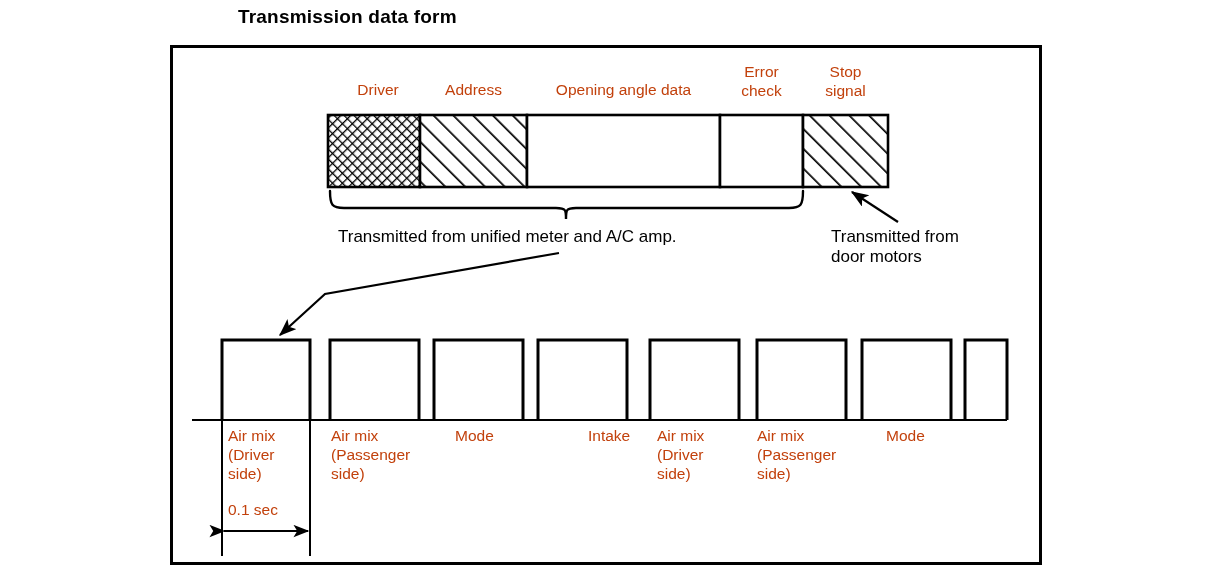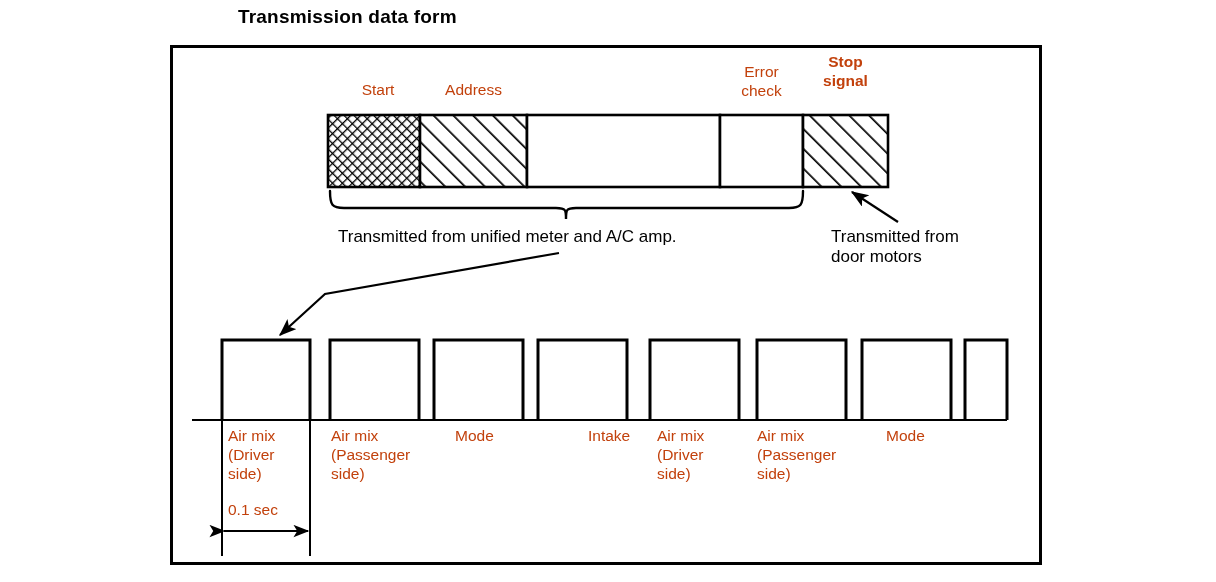--- a/index.html
+++ b/index.html
@@ -63,25 +63,26 @@
 </style>
 </head>
 <body>
 
 <div id="canvas">
 
   <div class="page-title">Transmission data form</div>
 
   <div class="frame-box"></div>
 
-  <div class="lbl lbl-center" style="left:338px; top:80px; width:80px;">Start</div>
+  <div class="lbl lbl-center" style="left:338px; top:80px; width:80px;">Driver</div>
   <div class="lbl lbl-center" style="left:425px; top:80px; width:97px;">Address</div>
+  <div class="lbl lbl-center" style="left:527px; top:80px; width:193px;">Opening angle data</div>
   <div class="lbl lbl-center" style="left:720px; top:62px; width:83px;">Error
 check</div>
-  <div class="lbl lbl-center" style="left:803px; top:52px; width:85px;font-weight:bold;">Stop
+  <div class="lbl lbl-center" style="left:803px; top:62px; width:85px;">Stop
 signal</div>
 
   <div class="note" style="left:338px; top:227px;">Transmitted from unified meter and A/C amp.</div>
 
   <div class="note" style="left:831px; top:227px;">Transmitted from</div>
   <div class="note" style="left:831px; top:247px;">door motors</div>
 
   <div class="lbl" style="left:228px; top:426px;">Air mix
 (Driver
 side)</div>

